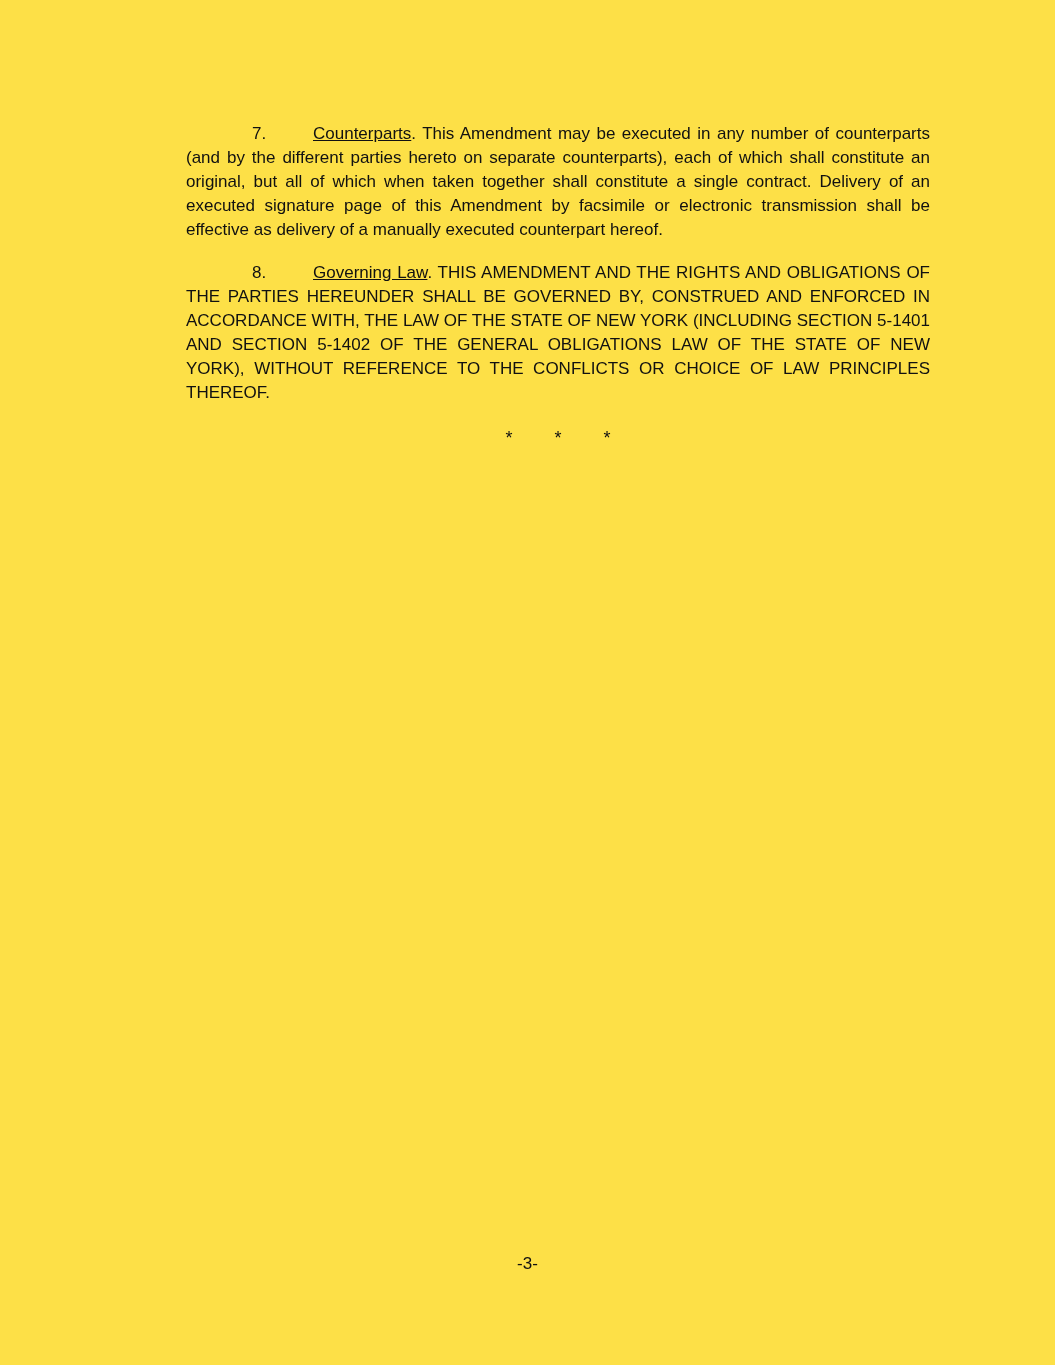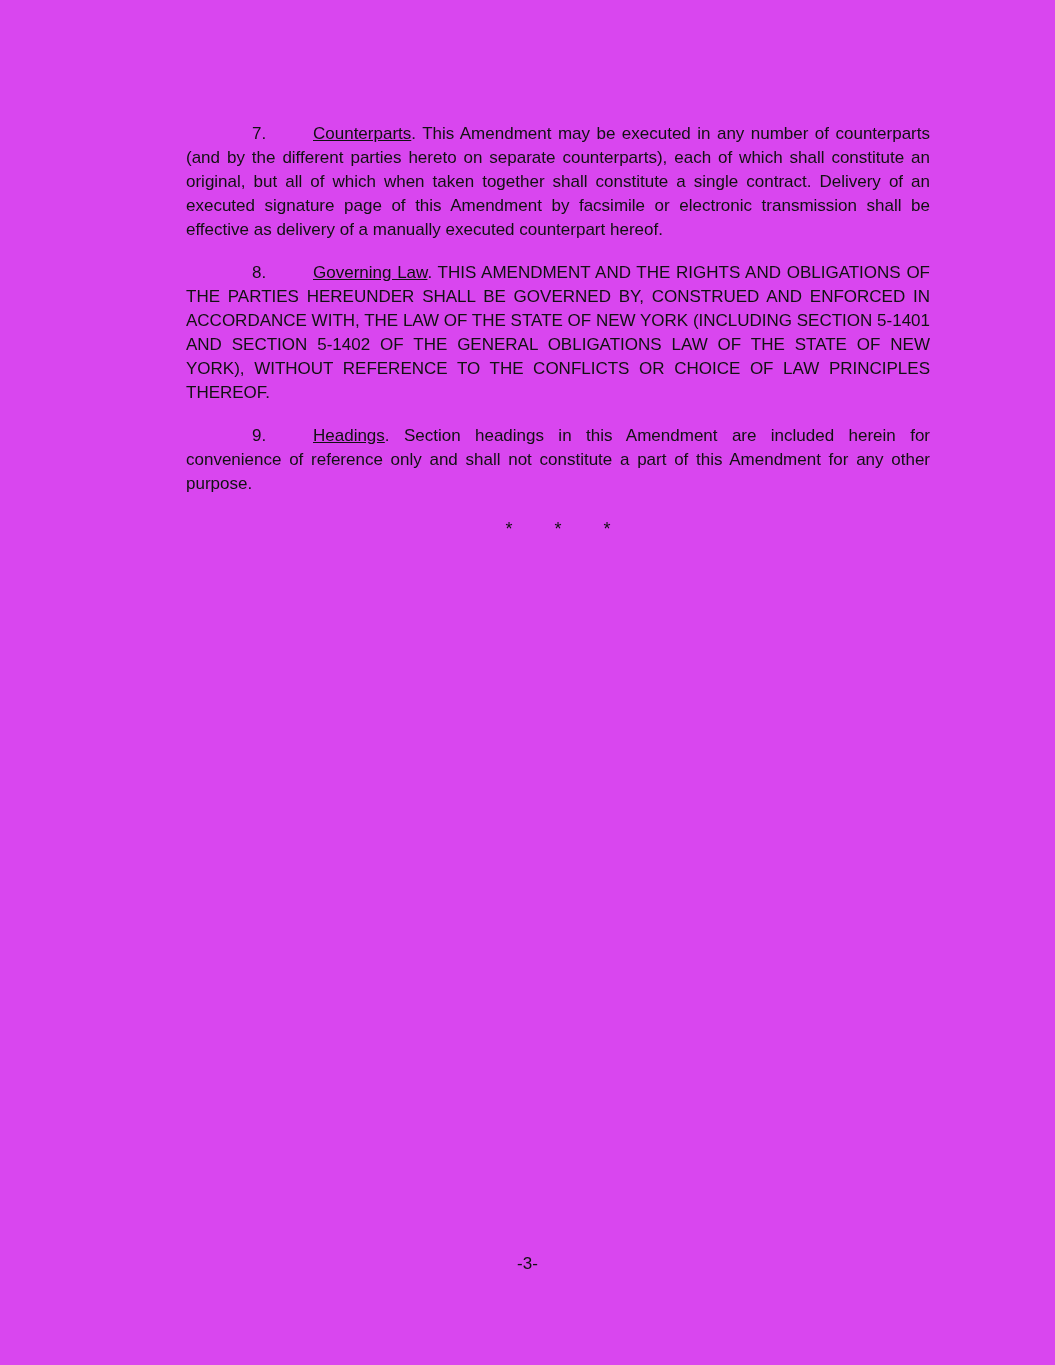--- a/index.html
+++ b/index.html
@@ -5,21 +5,21 @@
   html, body {
     margin: 0;
     padding: 0;
     background: #e8e8e8;
   }
   .page {
     position: relative;
     width: 1055px;
     height: 1365px;
     margin: 0 auto;
-    background: #d946ef;
+    background: #fde047;
     color: #111111;
     font-family: "Liberation Sans", "DejaVu Sans", sans-serif;
     font-size: 17px;
     line-height: 24px;
     overflow: hidden;
   }
   .content {
     position: absolute;
     top: 122px;
     left: 186px;
@@ -65,23 +65,20 @@
   <div class="content">
 
     <p class="para">
       <span class="sec-num">7.</span><span class="sec-heading">Counterparts</span><span>.  This Amendment may be executed in any number of counterparts (and by the different parties hereto on separate counterparts), each of which shall constitute an original, but all of which when taken together shall constitute a single contract.  Delivery of an executed signature page of this Amendment by facsimile or electronic transmission shall be effective as delivery of a manually executed counterpart hereof.</span>
     </p>
 
     <p class="para">
       <span class="sec-num">8.</span><span class="sec-heading">Governing Law</span><span>.  THIS AMENDMENT AND THE RIGHTS AND OBLIGATIONS OF THE PARTIES HEREUNDER SHALL BE GOVERNED BY, CONSTRUED AND ENFORCED IN ACCORDANCE WITH, THE LAW OF THE STATE OF NEW YORK (INCLUDING SECTION 5-1401 AND SECTION 5-1402 OF THE GENERAL OBLIGATIONS LAW OF THE STATE OF NEW YORK), WITHOUT REFERENCE TO THE CONFLICTS OR CHOICE OF LAW PRINCIPLES THEREOF.</span>
     </p>
 
-    <p class="para">
-      <span class="sec-num">9.</span><span class="sec-heading">Headings</span><span>.  Section headings in this Amendment are included herein for convenience of reference only and shall not constitute a part of this Amendment for any other purpose.</span>
-    </p>
 
     <div class="stars">
       <span class="star">*</span><span class="star">*</span><span class="star">*</span>
     </div>
 
   </div>
 
   <div class="page-number">-3-</div>
 </div>
 

